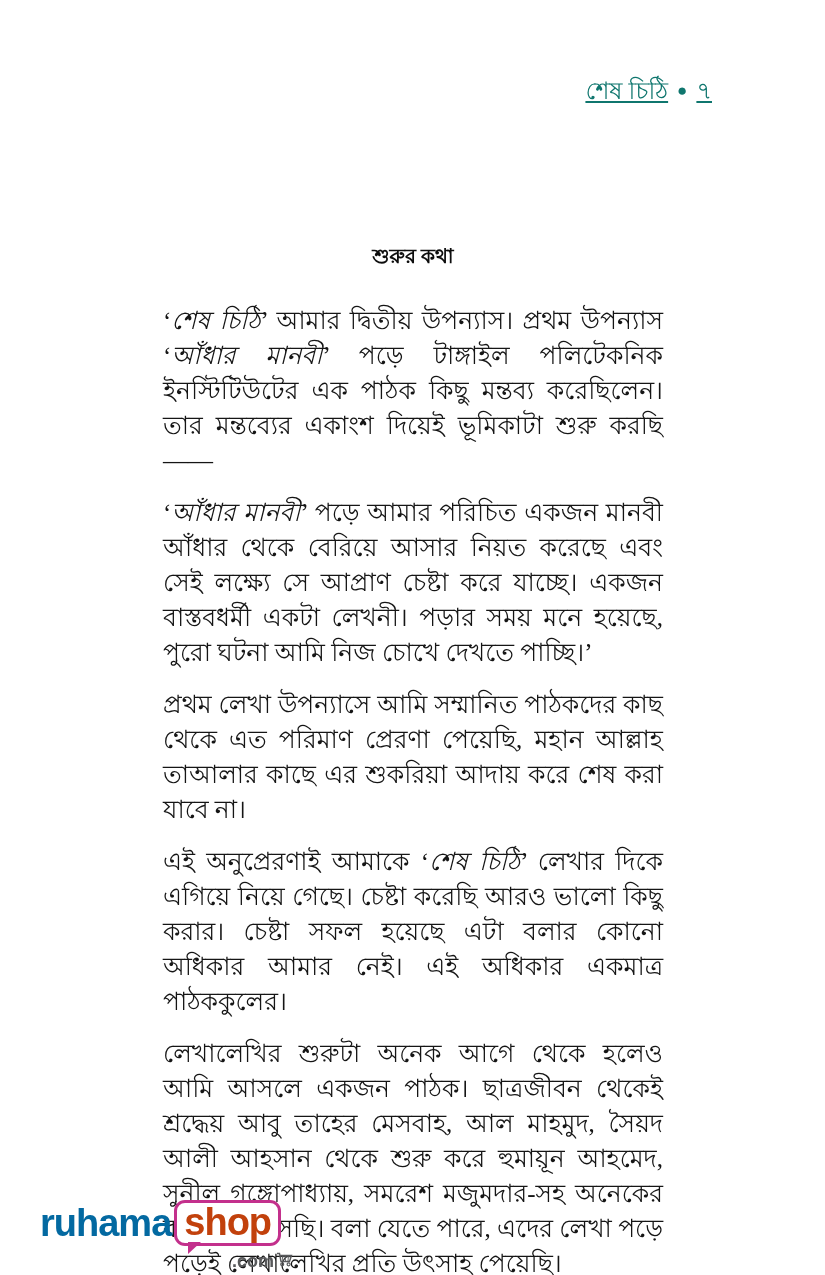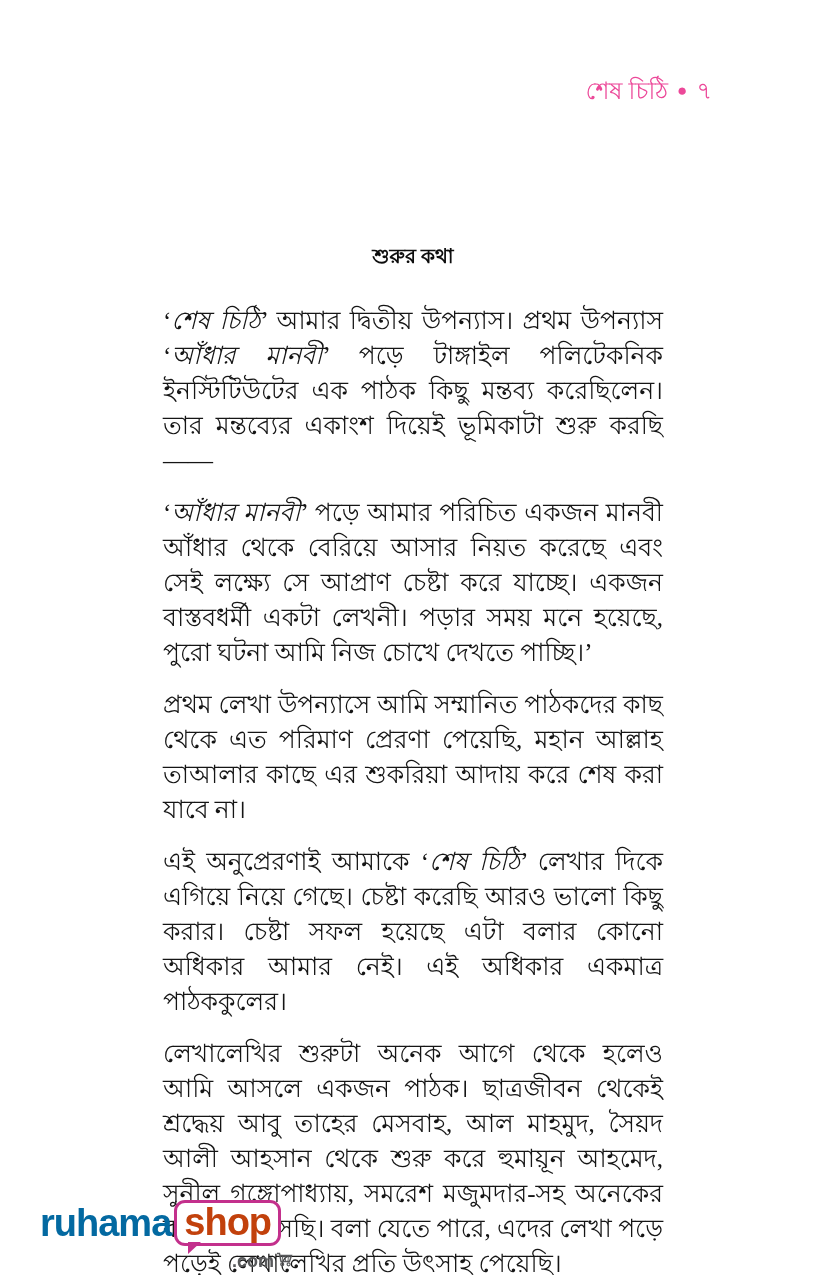--- a/index.html
+++ b/index.html
@@ -7,22 +7,23 @@
   body { font-family:"Liberation Serif", serif; }
   .page {
     position:relative;
     width:825px; height:1275px;
     background:#ffffff;
     color:#111111;
     overflow:hidden;
   }
   .running-header {
     position:absolute; top:72px; right:113px;
-    font-size:24px; color:#ec4899;
+    font-size:24px; color:#0f766e;
     white-space:nowrap;
+    text-decoration:underline;
   }
   .running-header .bullet {
     display:inline-block;
     font-size:17px;
     vertical-align:3px;
     margin:0 9px;
   }
   .section-title {
     position:absolute; top:241px; left:163px; width:500px;
     text-align:center;

